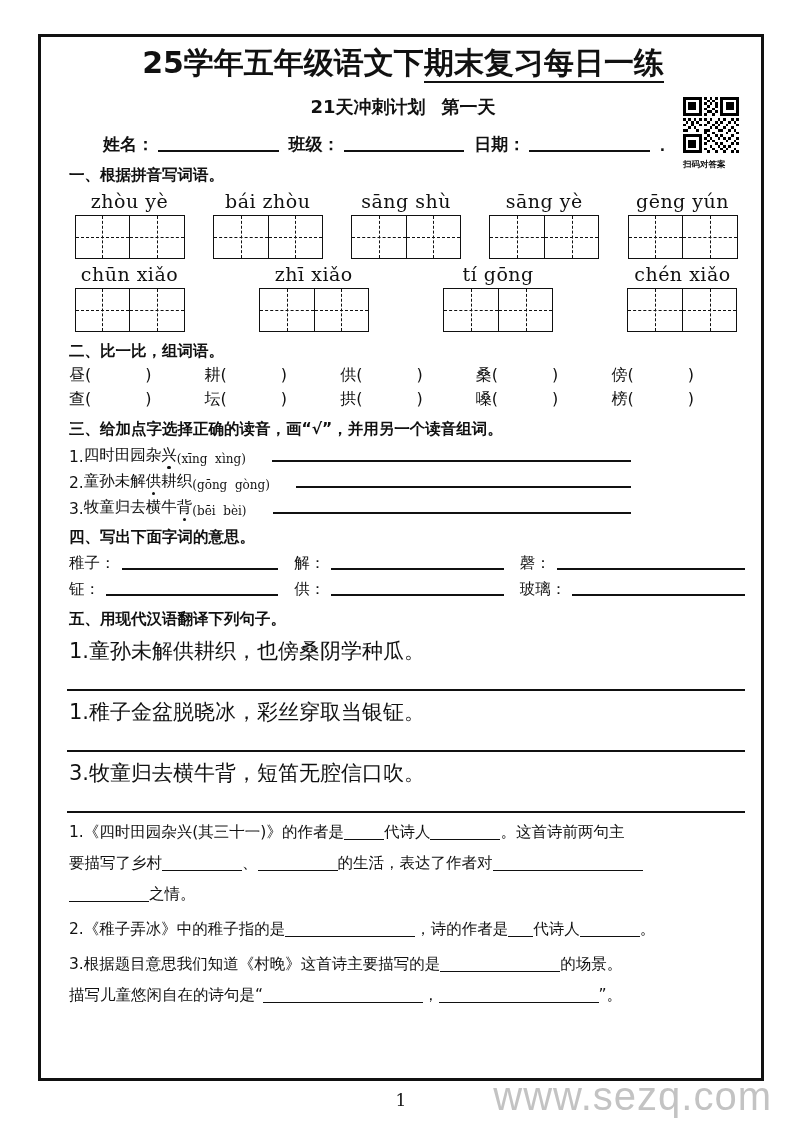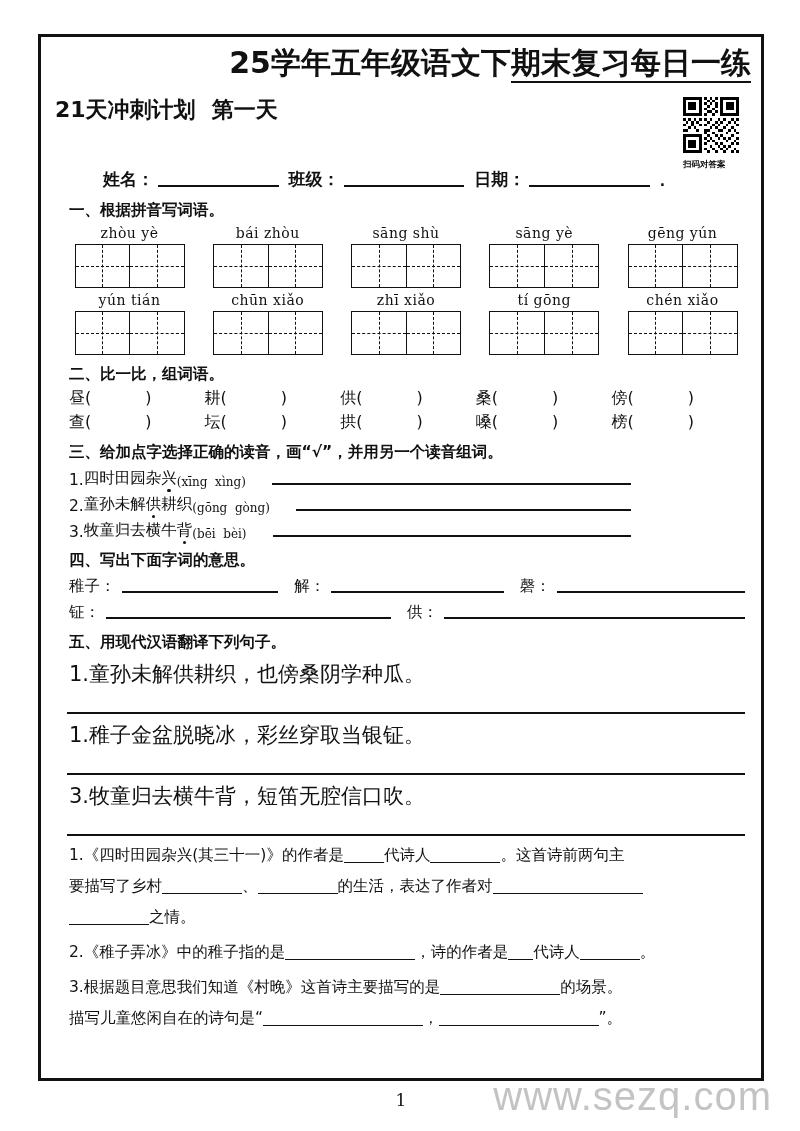--- a/index.html
+++ b/index.html
@@ -18,37 +18,38 @@
     box-sizing:border-box;
     background:#fff;
   }
   .inner{
     position:absolute;
     left:14px;right:10px;top:4px;
   }
 
   
   .title-main{
-    text-align:right;
+    text-align:center;
     font-family:"DejaVu Sans", sans-serif;
     font-weight:bold;
     font-size:30px;
     letter-spacing:0px;
     color:#111;
     margin:2px 0 0 0;
     white-space:nowrap;
   }
   .title-main .u{
     border-bottom:2.5px solid #111;
     padding-bottom:1px;
   }
   .title-sub{
+    text-align:center;
     font-family:"DejaVu Sans", sans-serif;
     font-weight:bold;
-    font-size:22px;
+    font-size:18px;
     color:#111;
     margin:11px 0 0 0;
   }
   .title-sub .gap{display:inline-block;width:16px;}
 
   .qr-block{
     position:absolute;
     right:6px;top:56px;
     width:62px;
   }
@@ -71,21 +72,21 @@
     display:flex;
     align-items:flex-end;
     margin:14px 0 0 0;
     padding-left:48px;
     padding-right:86px;
     font-family:"DejaVu Sans", sans-serif;
     font-weight:bold;
     font-size:17px;
     color:#111;
   }
-  .idline .lbl{white-space:nowrap;margin-top:29px;}
+  .idline .lbl{white-space:nowrap;}
   .idline .rule{
     flex:1;
     border-bottom:2.2px solid #111;
     margin:0 10px 4px 4px;
     min-width:48px;
   }
   .idline .dot{font-size:14px;padding-bottom:2px;}
 
   
   .sec-h{
@@ -100,21 +101,21 @@
   
   .py-row{
     display:flex;
     justify-content:space-between;
     padding:0 6px 0 12px;
     margin-top:4px;
   }
   .py-cell{width:125px;}
   .py-text{
     font-family:"DejaVu Serif", serif;
-    font-size:14px;
+    font-size:19px;
     color:#111;
     text-align:center;
     letter-spacing:.5px;
     white-space:nowrap;
     margin-bottom:3px;
   }
   .tzg{
     display:flex;
     width:110px;
     margin:0 auto;
@@ -450,27 +451,20 @@
         <div class="py-text">gēng  yún</div>
         <div class="tzg">
             <div class="sq"></div>
             <div class="sq"></div>
           </div>
       </div>
     </div>
 
     <div class="py-row">
       <div class="py-cell">
-        <div class="py-text">yún tián</div>
-        <div class="tzg">
-            <div class="sq"></div>
-            <div class="sq"></div>
-          </div>
-      </div>
-      <div class="py-cell">
         <div class="py-text">chūn xiǎo</div>
         <div class="tzg">
             <div class="sq"></div>
             <div class="sq"></div>
           </div>
       </div>
       <div class="py-cell">
         <div class="py-text">zhī xiǎo</div>
         <div class="tzg">
             <div class="sq"></div>
@@ -596,20 +590,24 @@
     </div>
     <div class="mn-row">
       <div class="mn-item">
         <span class="lbl">钲：</span>
         <span class="rule"></span>
       </div>
       <div class="mn-item">
         <span class="lbl">供：</span>
         <span class="rule"></span>
       </div>
+      <div class="mn-item">
+        <span class="lbl">玻璃：</span>
+        <span class="rule"></span>
+      </div>
     </div>
 
     <div class="sec-h">五、用现代汉语翻译下列句子。</div>
 
     <div class="tr-q">1.童孙未解供耕织，也傍桑阴学种瓜。</div>
     <div class="tr-rule"></div>
     <div class="tr-q">1.稚子金盆脱晓冰，彩丝穿取当银钲。</div>
     <div class="tr-rule"></div>
     <div class="tr-q">3.牧童归去横牛背，短笛无腔信口吹。</div>
     <div class="tr-rule"></div>

